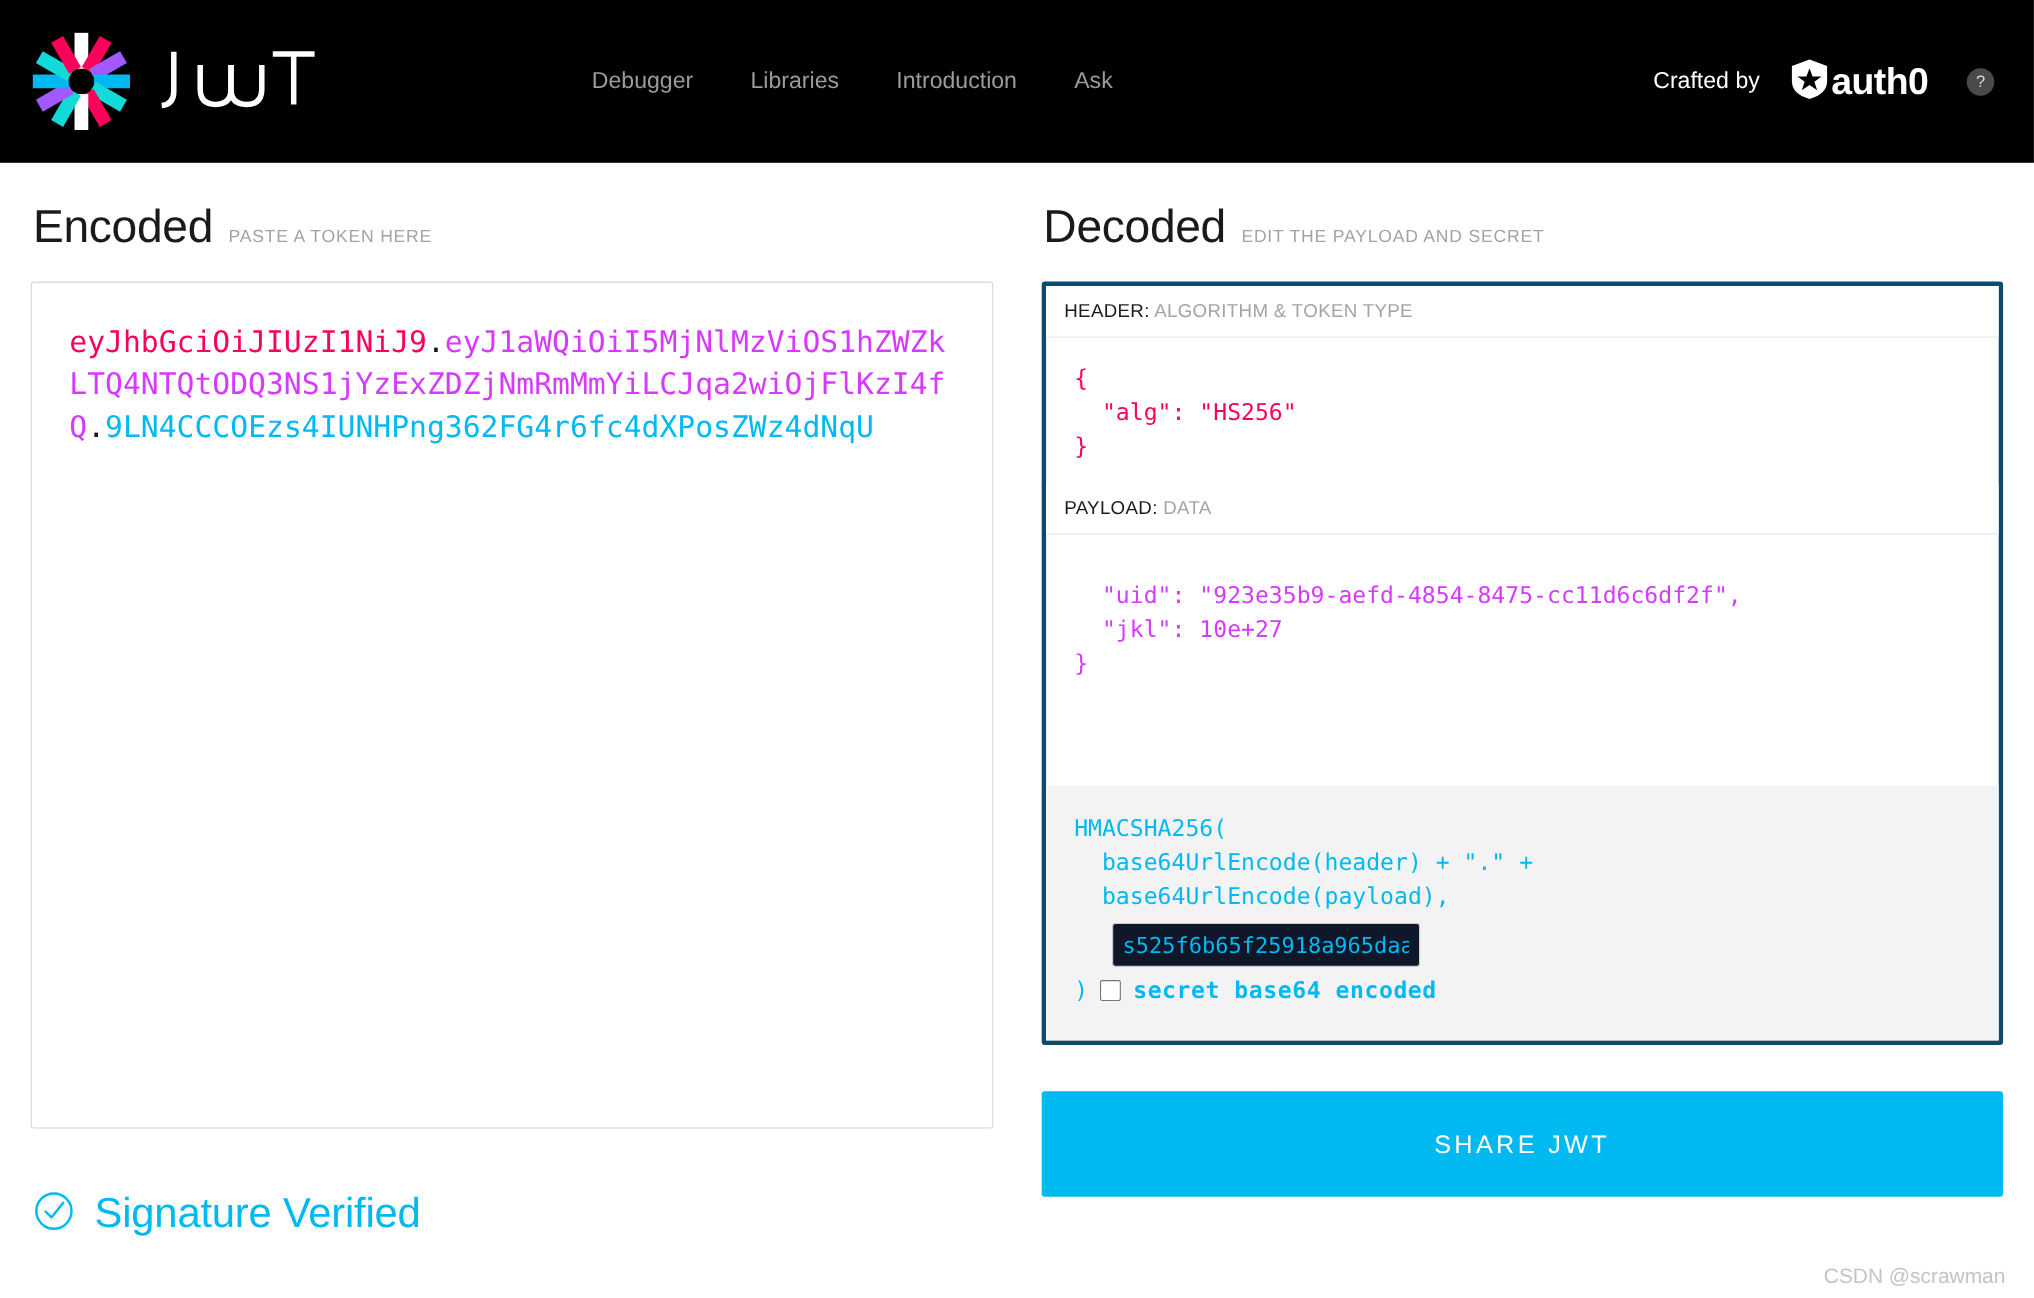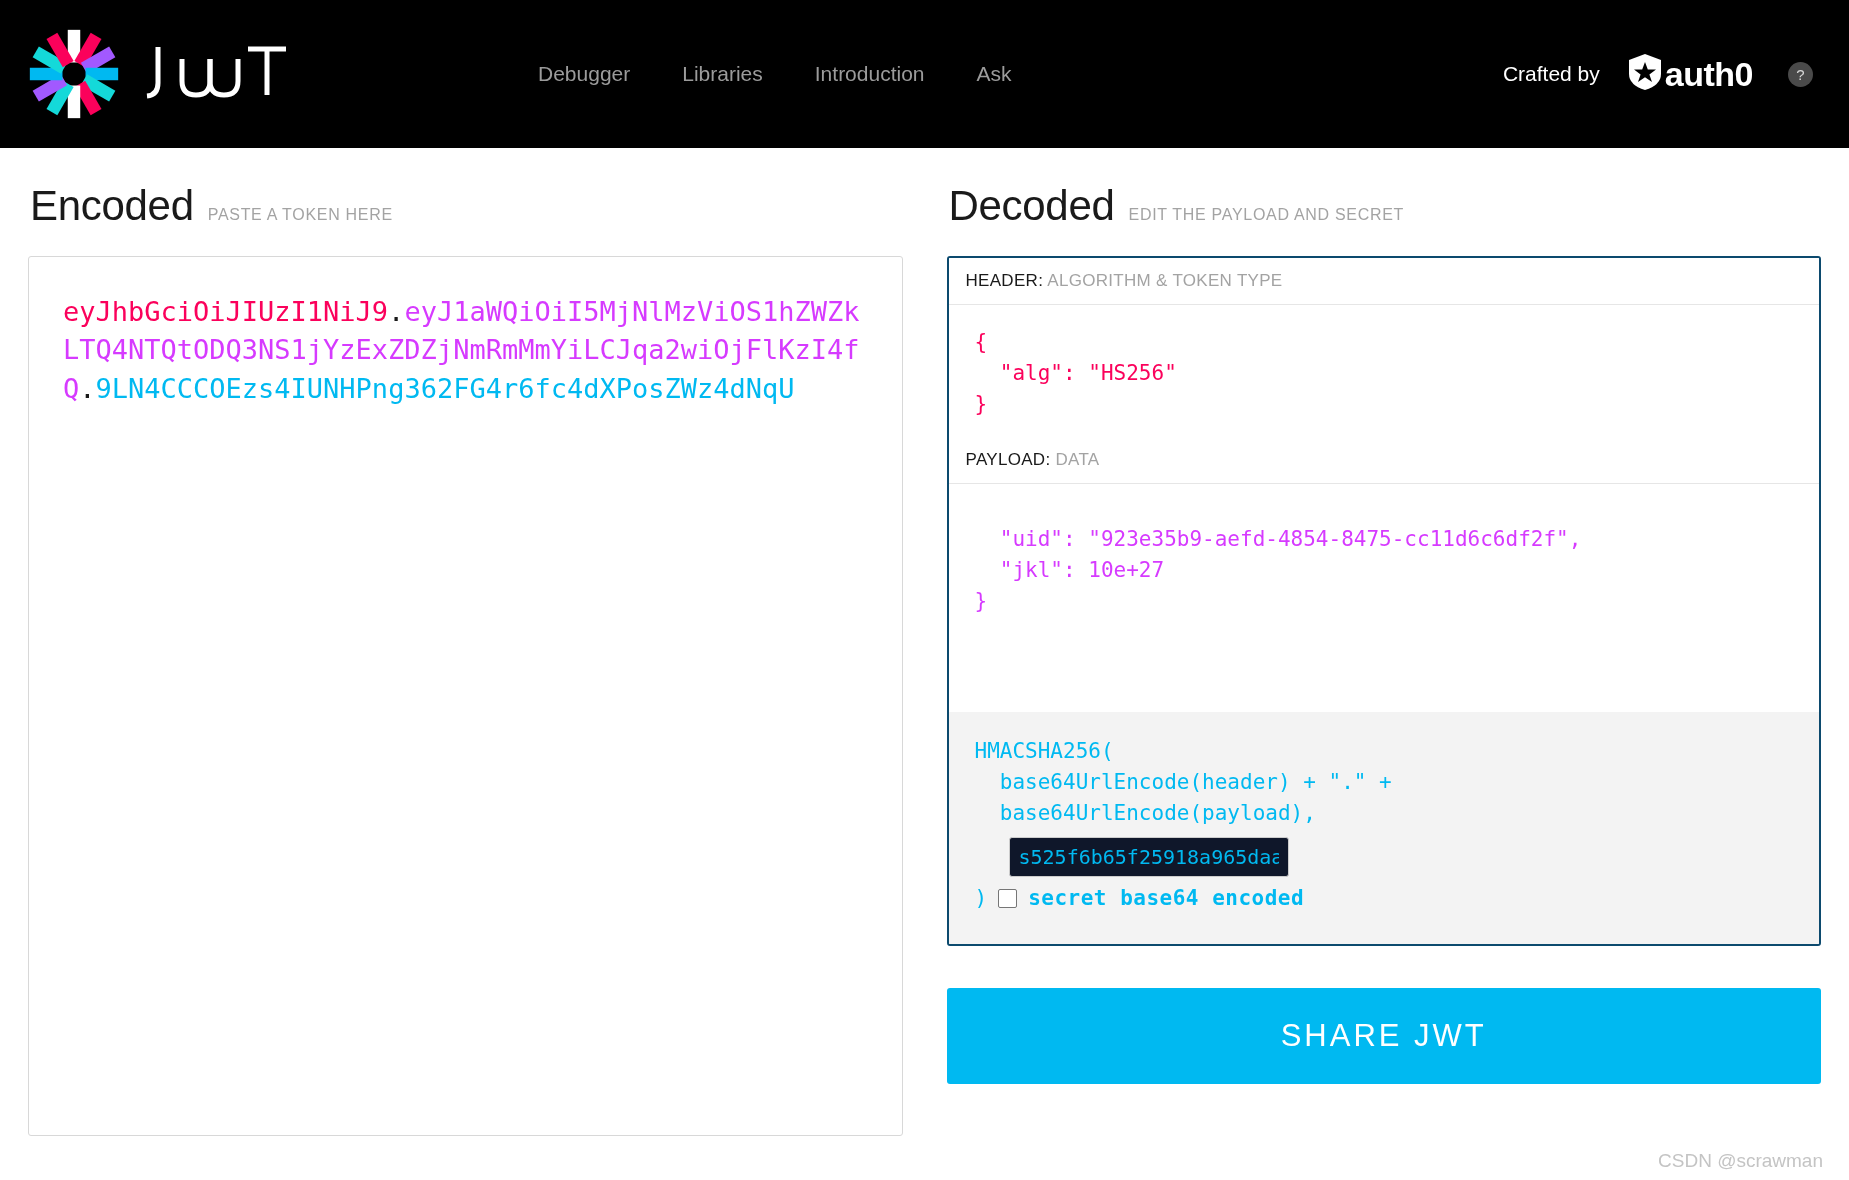--- a/index.html
+++ b/index.html
@@ -117,39 +117,39 @@
   .section-sub {
     font-size: 16px;
     color: #a3a3a3;
     letter-spacing: 0.7px;
   }
 
   
   .encoded-box {
     border: 1px solid #d8d8d8;
     border-radius: 3px;
-    height: 880px;
+    height: 770px;
     padding: 36px 34px;
     overflow: hidden;
   }
   .token {
     font-family: "DejaVu Sans Mono", monospace;
     font-size: 27px;
     line-height: 1.42;
     word-break: break-all;
     letter-spacing: 0px;
   }
   .tok-header { color: #fb015b; }
   .tok-dot    { color: #1a1a1a; }
   .tok-payload{ color: #d63aff; }
   .tok-sig    { color: #00b9f1; }
 
   
   .decoded-panel {
-    border: 2px solid #0c4a6e;
+    border: 4px solid #0c4a6e;
     border-radius: 3px;
     overflow: hidden;
   }
   .panel-label {
     padding: 13px 17px;
     font-size: 17px;
     border-bottom: 1px solid #e6e6e6;
     background: #ffffff;
     letter-spacing: 0.3px;
   }
@@ -230,21 +230,21 @@
   }
 
   .share-btn {
     margin-top: 42px;
     width: 100%;
     height: 96px;
     background: #00b9f1;
     border: none;
     border-radius: 3px;
     color: #ffffff;
-    font-size: 31px;
+    font-size: 23px;
     letter-spacing: 3px;
     font-family: "Liberation Sans", sans-serif;
     cursor: pointer;
     display: flex;
     align-items: center;
     justify-content: center;
   }
 
   .watermark {
     position: absolute;

